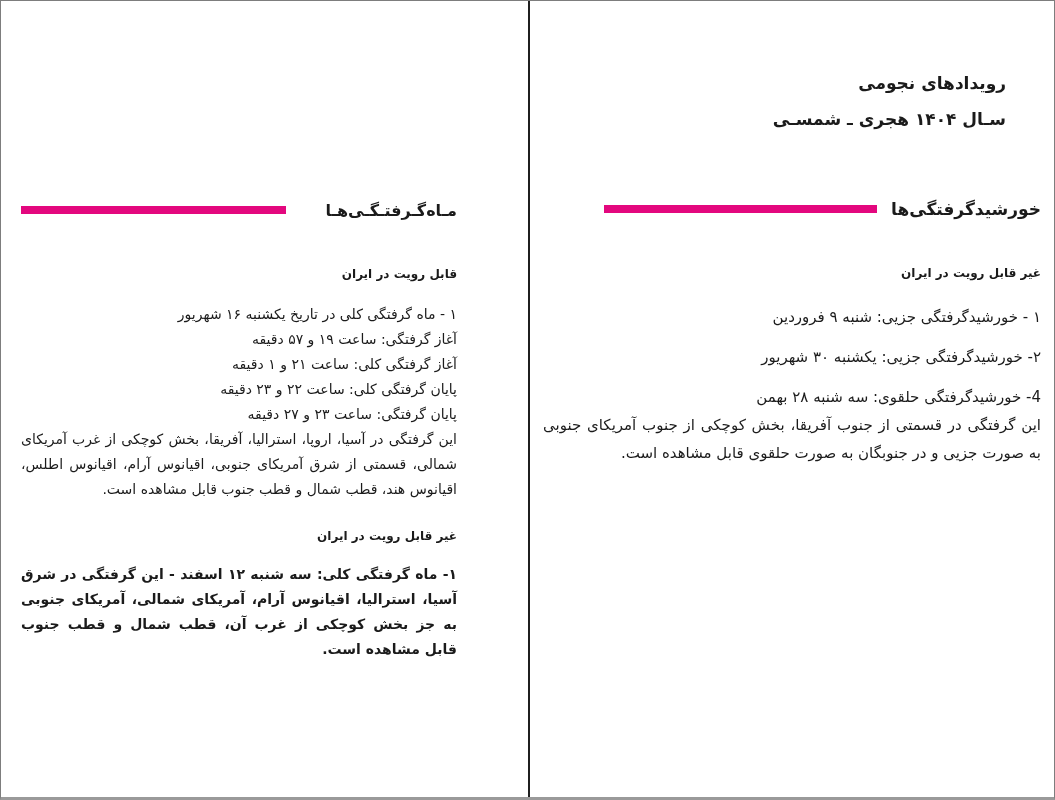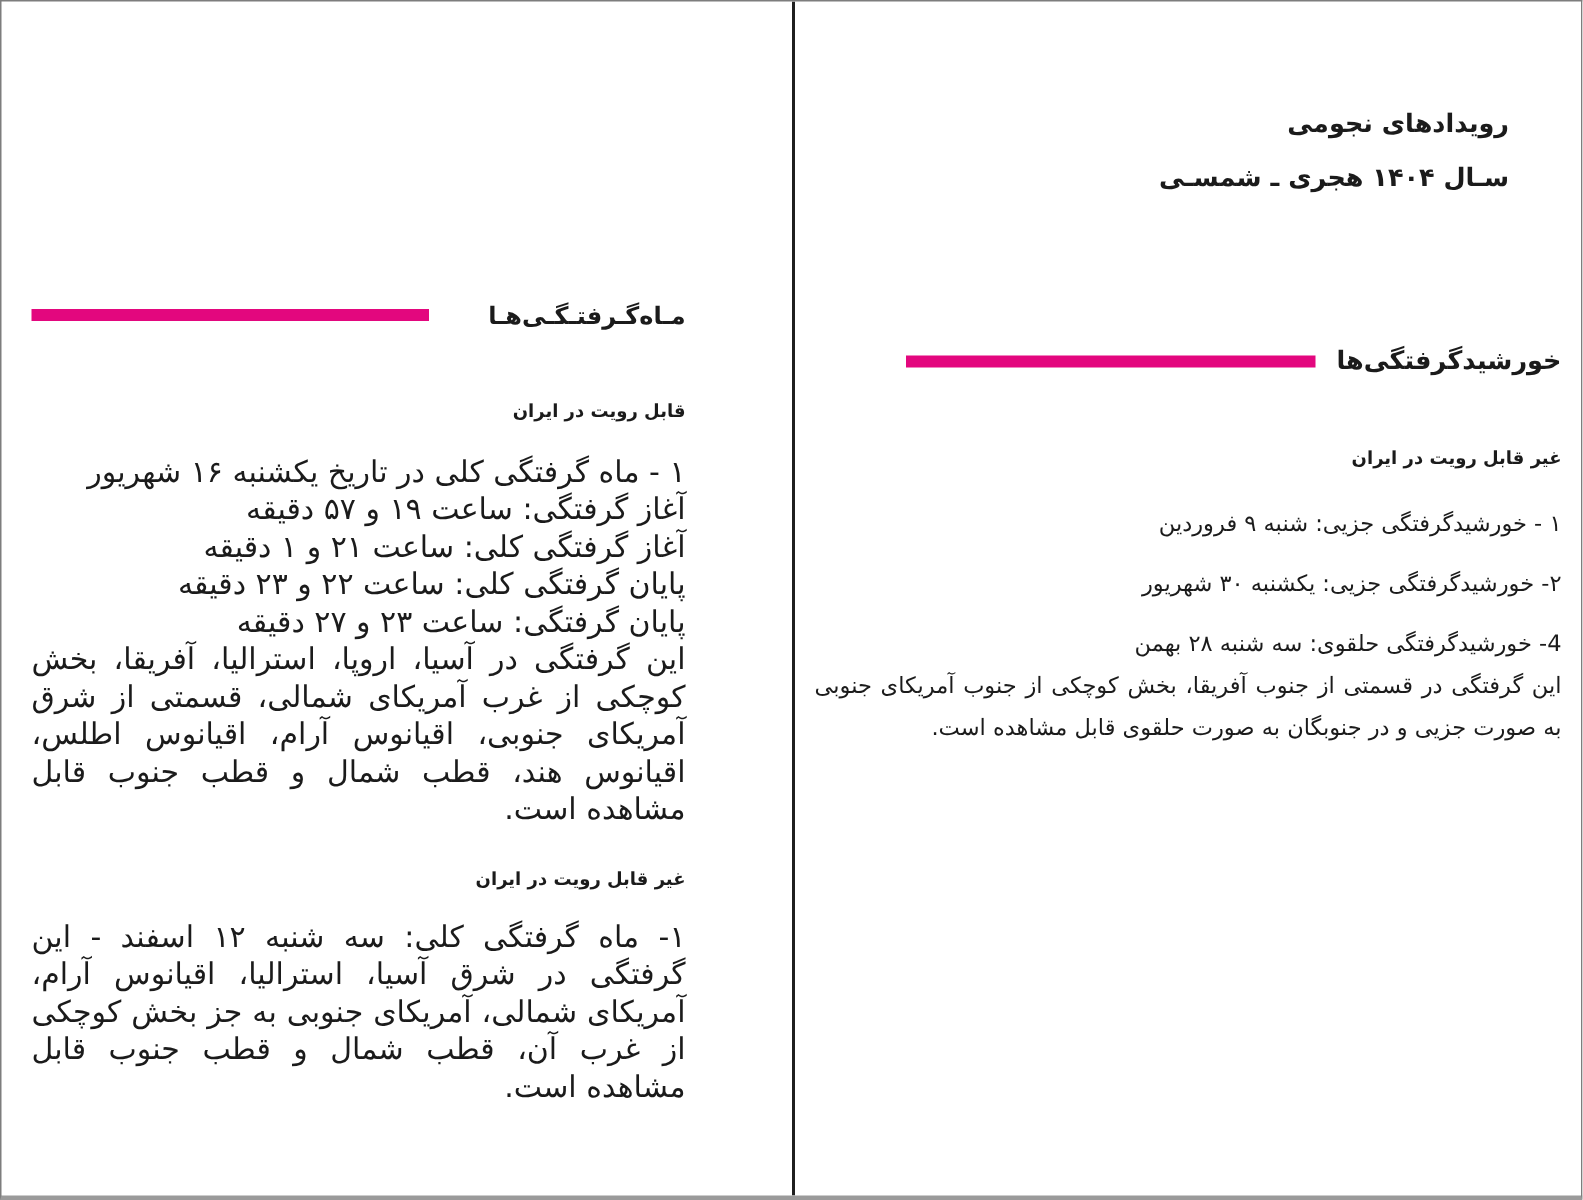--- a/index.html
+++ b/index.html
@@ -33,21 +33,21 @@
     text-align: right;
     font-weight: 700;
     font-size: 17px;
     line-height: 36px;
   }
   .page-header {
     display: flex;
     align-items: center;
     height: 24px;
   }
-  .solar-header { margin-top: 92px; }
+  .solar-header { margin-top: 60px; }
   .header-label {
     font-weight: 700;
     font-size: 17px;
     white-space: nowrap;
     text-align: right;
   }
   .accent-bar {
     display: block;
     height: 8px;
     background: #e3077e;
@@ -75,26 +75,26 @@
     text-justify: inter-word;
   }
 
   
   .lunar-header { margin-top: 185px; }
   .lunar-header .header-label { margin-left: 25px; font-size: 16px; }
   .lunar-bar { flex: 1; margin-right: 14px; }
   .page-left .sub-heading { margin-top: 40px; }
   .page-left .line,
   .page-left .body-text {
-    font-size: 20px;
+    font-size: 14px;
     line-height: 25px;
   }
   .page-left .event-title { margin-top: 16px; }
   .page-left .sub-heading.second { margin-top: 22px; }
-  .page-left .body-text.last { margin-top: 14px; }
+  .page-left .body-text.last { margin-top: 14px; font-weight: bold; }
 </style>
 </head>
 <body>
 
 <div class="canvas">
 
   <div class="page page-left" dir="rtl" lang="fa">
 
     <div class="page-header lunar-header">
       <span class="header-label">مـاه‌گـرفتـگـی‌هـا</span>

